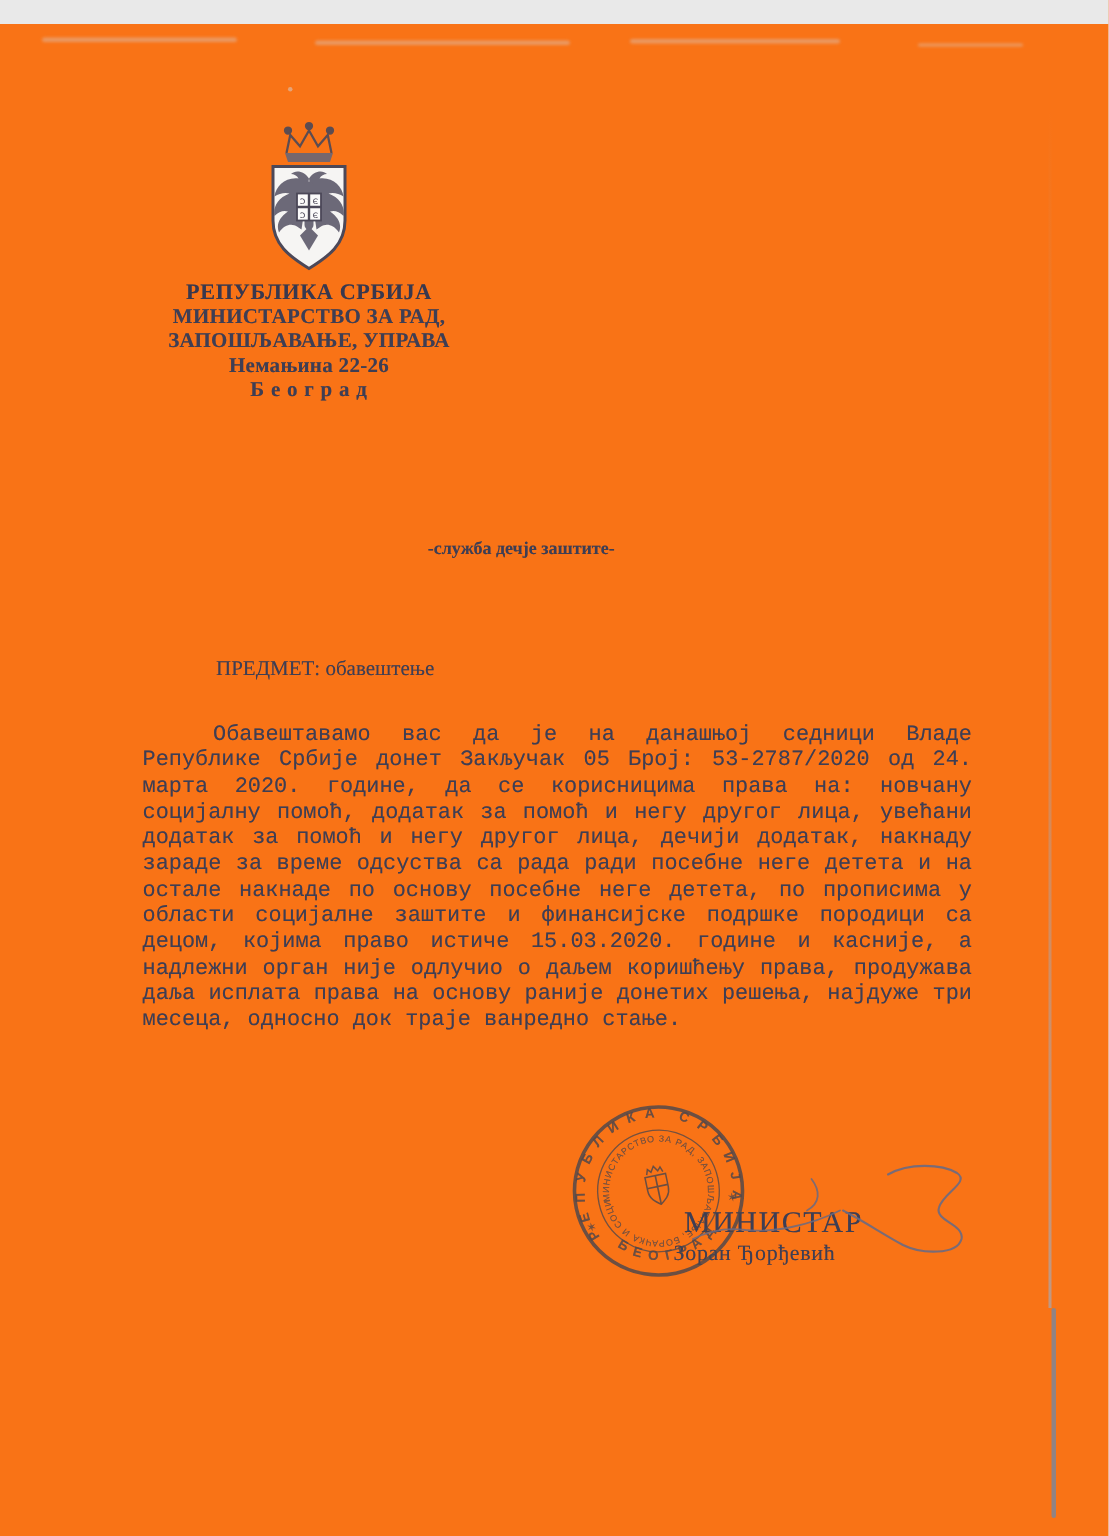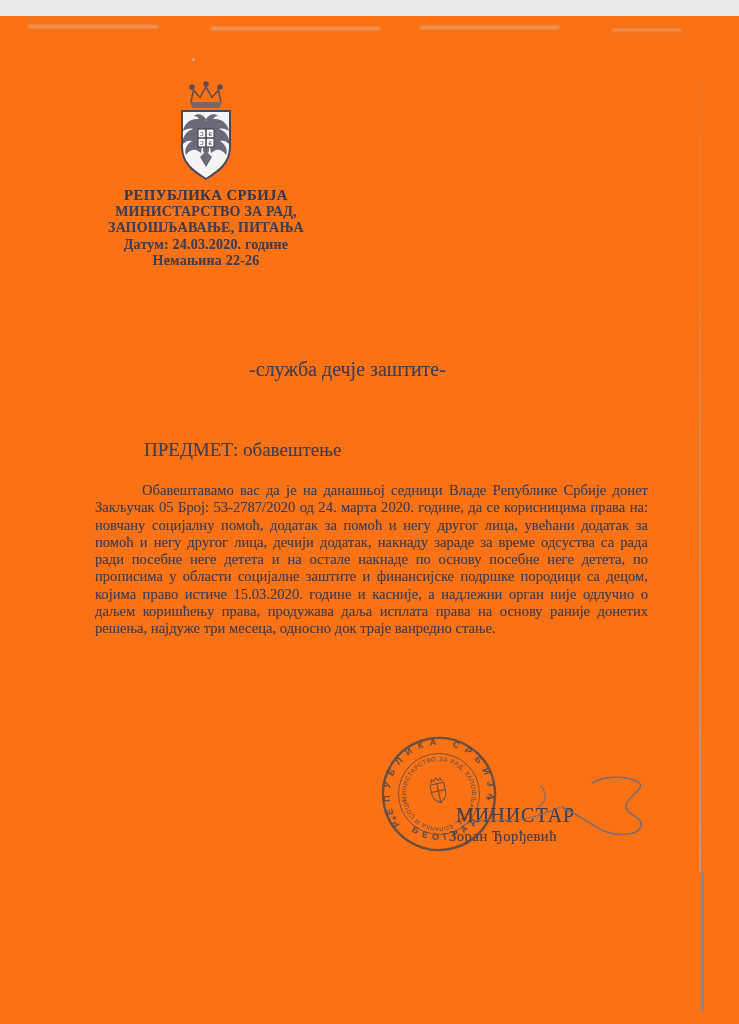--- a/index.html
+++ b/index.html
@@ -28,25 +28,25 @@
   }
   
   .letterhead { position:absolute; top:64px; left:56px; width:300px; text-align:center; }
   .coa { display:block; margin:0 auto 2px auto; }
   .lh-republic { font-size:14.8px; font-weight:bold; letter-spacing:.4px; line-height:18px; color:#38384e; }
   .lh-line { font-size:14px; line-height:16.4px; letter-spacing:.2px;font-weight:bold; }
   .lh-city { letter-spacing:.5px; }
   
   .recipient { position:absolute; top:340px; left:95px; width:505px; text-align:center; }
   .recipient-line1 { font-size:15.2px; letter-spacing:.4px; }
-  .recipient-line2 { font-size:20px; margin-top:2px; }
+  .recipient-line2 { font-size:12px; margin-top:2px;font-weight:bold; }
   
-  .subject { position:absolute; top:423px; left:144px; font-size:19px; }
+  .subject { position:absolute; top:423px; left:144px; font-size:14px; }
   
-  .body-text { position:absolute; top:466px; left:95px; width:553px; }
+  .body-text { position:absolute; top:466px; left:95px; width:553px;font-family:Liberation Mono, monospace; }
   .body-text p { font-size:14.6px; line-height:17.3px; text-align:justify; text-indent:47px; }
   .body-text p + p { margin-top:13px; }
   
   .sig-title { position:absolute; top:788px; left:456px; font-size:20px; letter-spacing:1px; }
   .sig-name  { position:absolute; top:812px; left:449px; font-size:14.6px; letter-spacing:.5px; }
   .stamp { position:absolute; top:717px; left:378px; transform:rotate(-12deg); opacity:.92; }
   .stamp-outer   { font-family:"Liberation Sans","DejaVu Sans",sans-serif; font-weight:bold; font-size:9px;  letter-spacing:6.5px; fill:#45454f; opacity:.85; }
   .stamp-bottom  { font-family:"Liberation Sans","DejaVu Sans",sans-serif; font-weight:bold; font-size:9px;  letter-spacing:5px;   fill:#45454f; opacity:.85; }
   .stamp-inner   { font-family:"Liberation Sans","DejaVu Sans",sans-serif; font-size:6px; letter-spacing:.55px; fill:#45454f; opacity:.8; }
   .stamp-star    { font-family:"DejaVu Sans",sans-serif; font-size:8px; fill:#45454f; opacity:.8; }
@@ -86,23 +86,23 @@
       <path d="M44 49 v18 M36 58 h16" stroke="#4c4858" stroke-width="1.6"></path>
       <g font-family="DejaVu Sans, sans-serif" font-size="5" fill="#4c4858">
         <text x="38" y="56">Ͻ</text>
           <text x="46.5" y="56">Є</text>
         <text x="38" y="65">Ͻ</text>
           <text x="46.5" y="65">Є</text>
       </g>
     </svg>
     <div class="lh-republic">РЕПУБЛИКА СРБИЈА</div>
     <div class="lh-line">МИНИСТАРСТВО ЗА РАД,</div>
-    <div class="lh-line">ЗАПОШЉАВАЊЕ, ПИТАЊА</div>
-    <div class="lh-line">Датум: 24.03.2020. године</div>
+    <div class="lh-line">ЗАПОШЉАВАЊЕ, УПРАВА</div>
     <div class="lh-line">Немањина 22-26</div>
+    <div class="lh-line lh-city">Б е о г р а д</div>
   </div>
 
   <div class="recipient">
     <div class="recipient-line2">-служба дечје заштите-</div>
   </div>
 
   <div class="subject">ПРЕДМЕТ: обавештење</div>
 
   <div class="body-text">
     <p>Обавештавамо вас да је на данашњој седници Владе Републике Србије донет Закључак 05 Број: 53-2787/2020 од 24. марта 2020. године, да се корисницима права на: новчану социјалну помоћ, додатак за помоћ и негу другог лица, увећани додатак за помоћ и негу другог лица, дечији додатак, накнаду зараде за време одсуства са рада ради посебне неге детета и на остале накнаде по основу посебне неге детета, по прописима у области социјалне заштите и финансијске подршке породици са децом, којима право истиче 15.03.2020. године и касније, а надлежни орган није одлучио о даљем коришћењу права, продужава даља исплата права на основу раније донетих решења, најдуже три месеца, односно док траје ванредно стање.</p>

